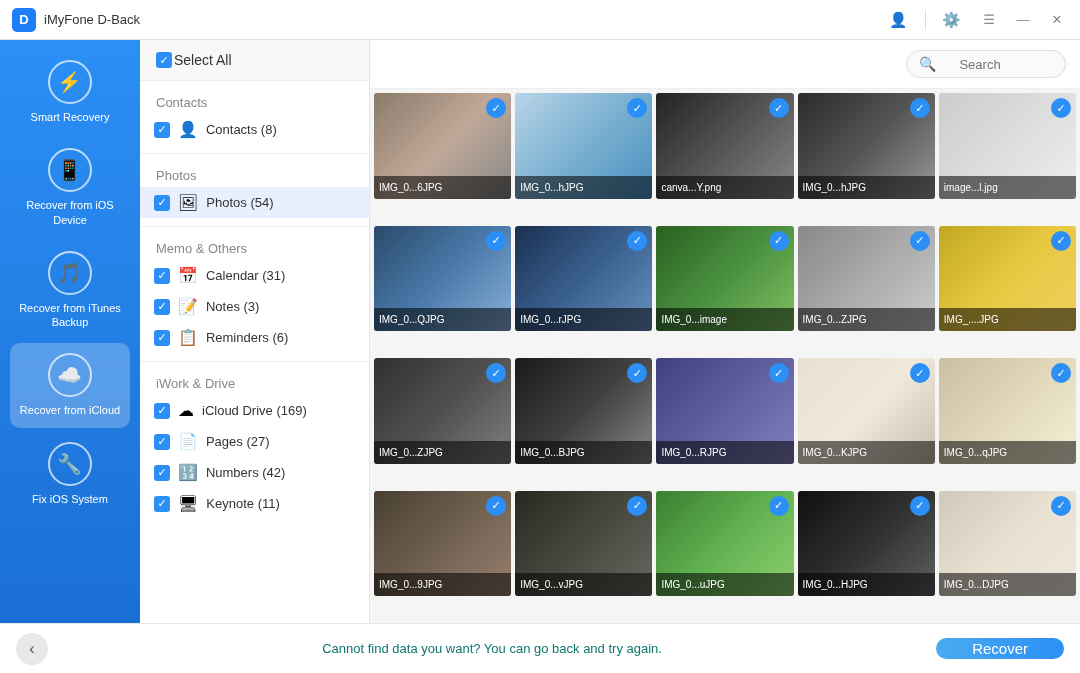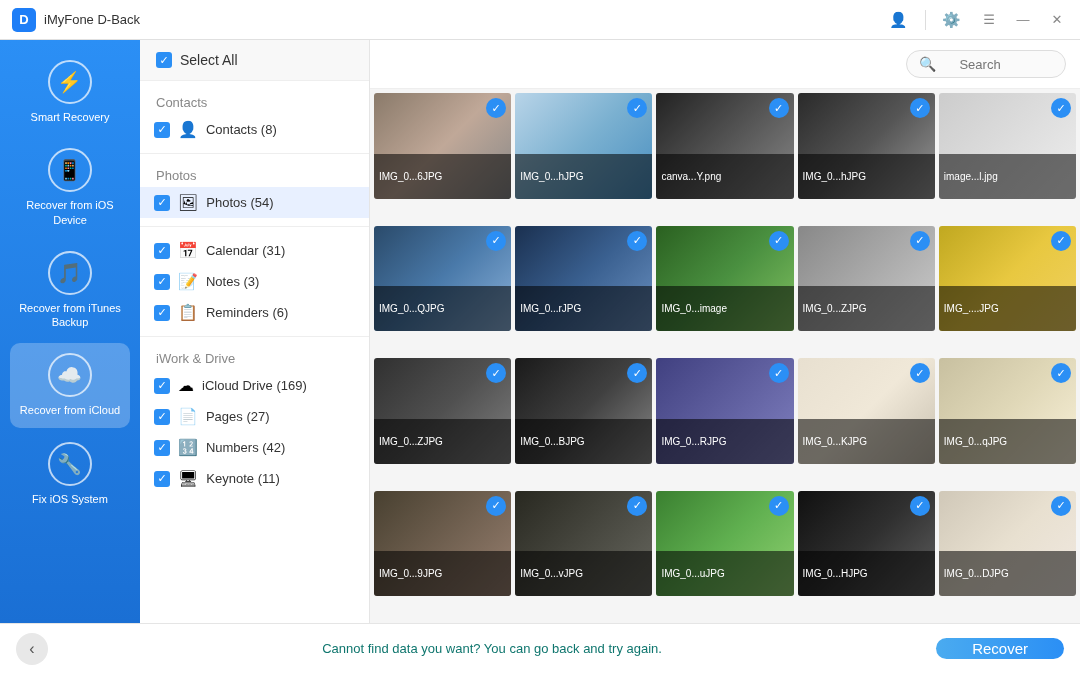--- a/index.html
+++ b/index.html
@@ -68,21 +68,21 @@
       flex-direction: column;
       flex-shrink: 0;
       overflow-y: auto;
     }
     .select-all-row {
       display: flex; align-items: center;
       padding: 12px 16px;
       border-bottom: 1px solid #eee;
       background: #f8f8f8;
     }
-    .select-all-label { font-size: 14px; color: #333; margin-left: 8px; font-weight: 500; }
+    .select-all-label { font-size: 14px; color: #333; margin-left: 2px; font-weight: 500; }
     .category-section { padding: 8px 0; }
     .category-header { font-size: 13px; color: #888; padding: 6px 16px 4px; font-weight: 500; }
     .category-item {
       display: flex; align-items: center; padding: 6px 14px; cursor: pointer;
     }
     .category-item.active { background: #e8f0ff; }
     .category-icon { font-size: 16px; margin: 0 8px; }
     .category-name { font-size: 13px; color: #333; }
     .checkbox {
       width: 16px; height: 16px; border-radius: 3px;
@@ -135,21 +135,21 @@
     .photo-check {
       position: absolute; top: 5px; right: 5px;
       width: 20px; height: 20px; border-radius: 50%;
       background: #2b8ff5;
       display: flex; align-items: center; justify-content: center;
       color: white; font-size: 11px;
     }
     .photo-label {
       position: absolute; bottom: 0; left: 0; right: 0;
       background: rgba(0,0,0,0.55); color: white;
-      font-size: 10px; padding: 17px 5px; white-space: nowrap;
+      font-size: 10px; padding: 6px 5px; white-space: nowrap;
       overflow: hidden; text-overflow: ellipsis;
     }
 
     
     .ph-1 { background: linear-gradient(135deg, #8a7a6a 0%, #c0a898 50%, #888 100%); }
     .ph-2 { background: linear-gradient(135deg, #b8d4e8 0%, #7ab0d0 50%, #4a8fc0 100%); }
     .ph-3 { background: linear-gradient(135deg, #222 0%, #555 50%, #888 100%); }
     .ph-4 { background: linear-gradient(135deg, #2a2a2a 0%, #555 50%, #999 100%); }
     .ph-5 { background: linear-gradient(135deg, #ccc 0%, #ddd 50%, #eee 100%); }
     .ph-6 { background: linear-gradient(135deg, #2a4a6a 0%, #4a7aaa 50%, #8ab0d8 100%); }
@@ -257,20 +257,21 @@
       <div class="category-header">Photos</div>
       <div class="category-item active">
         <div class="checkbox">✓</div>
         <span class="category-icon">🖼</span>
         <span class="category-name">Photos (54)</span>
       </div>
     </div>
     <div class="divider"></div>
 
     <div class="category-section">
+      <div class="category-header">Memo &amp; Others</div>
       <div class="category-item">
         <div class="checkbox">✓</div>
         <span class="category-icon">📅</span>
         <span class="category-name">Calendar (31)</span>
       </div>
       <div class="category-item">
         <div class="checkbox">✓</div>
         <span class="category-icon">📝</span>
         <span class="category-name">Notes (3)</span>
       </div>

